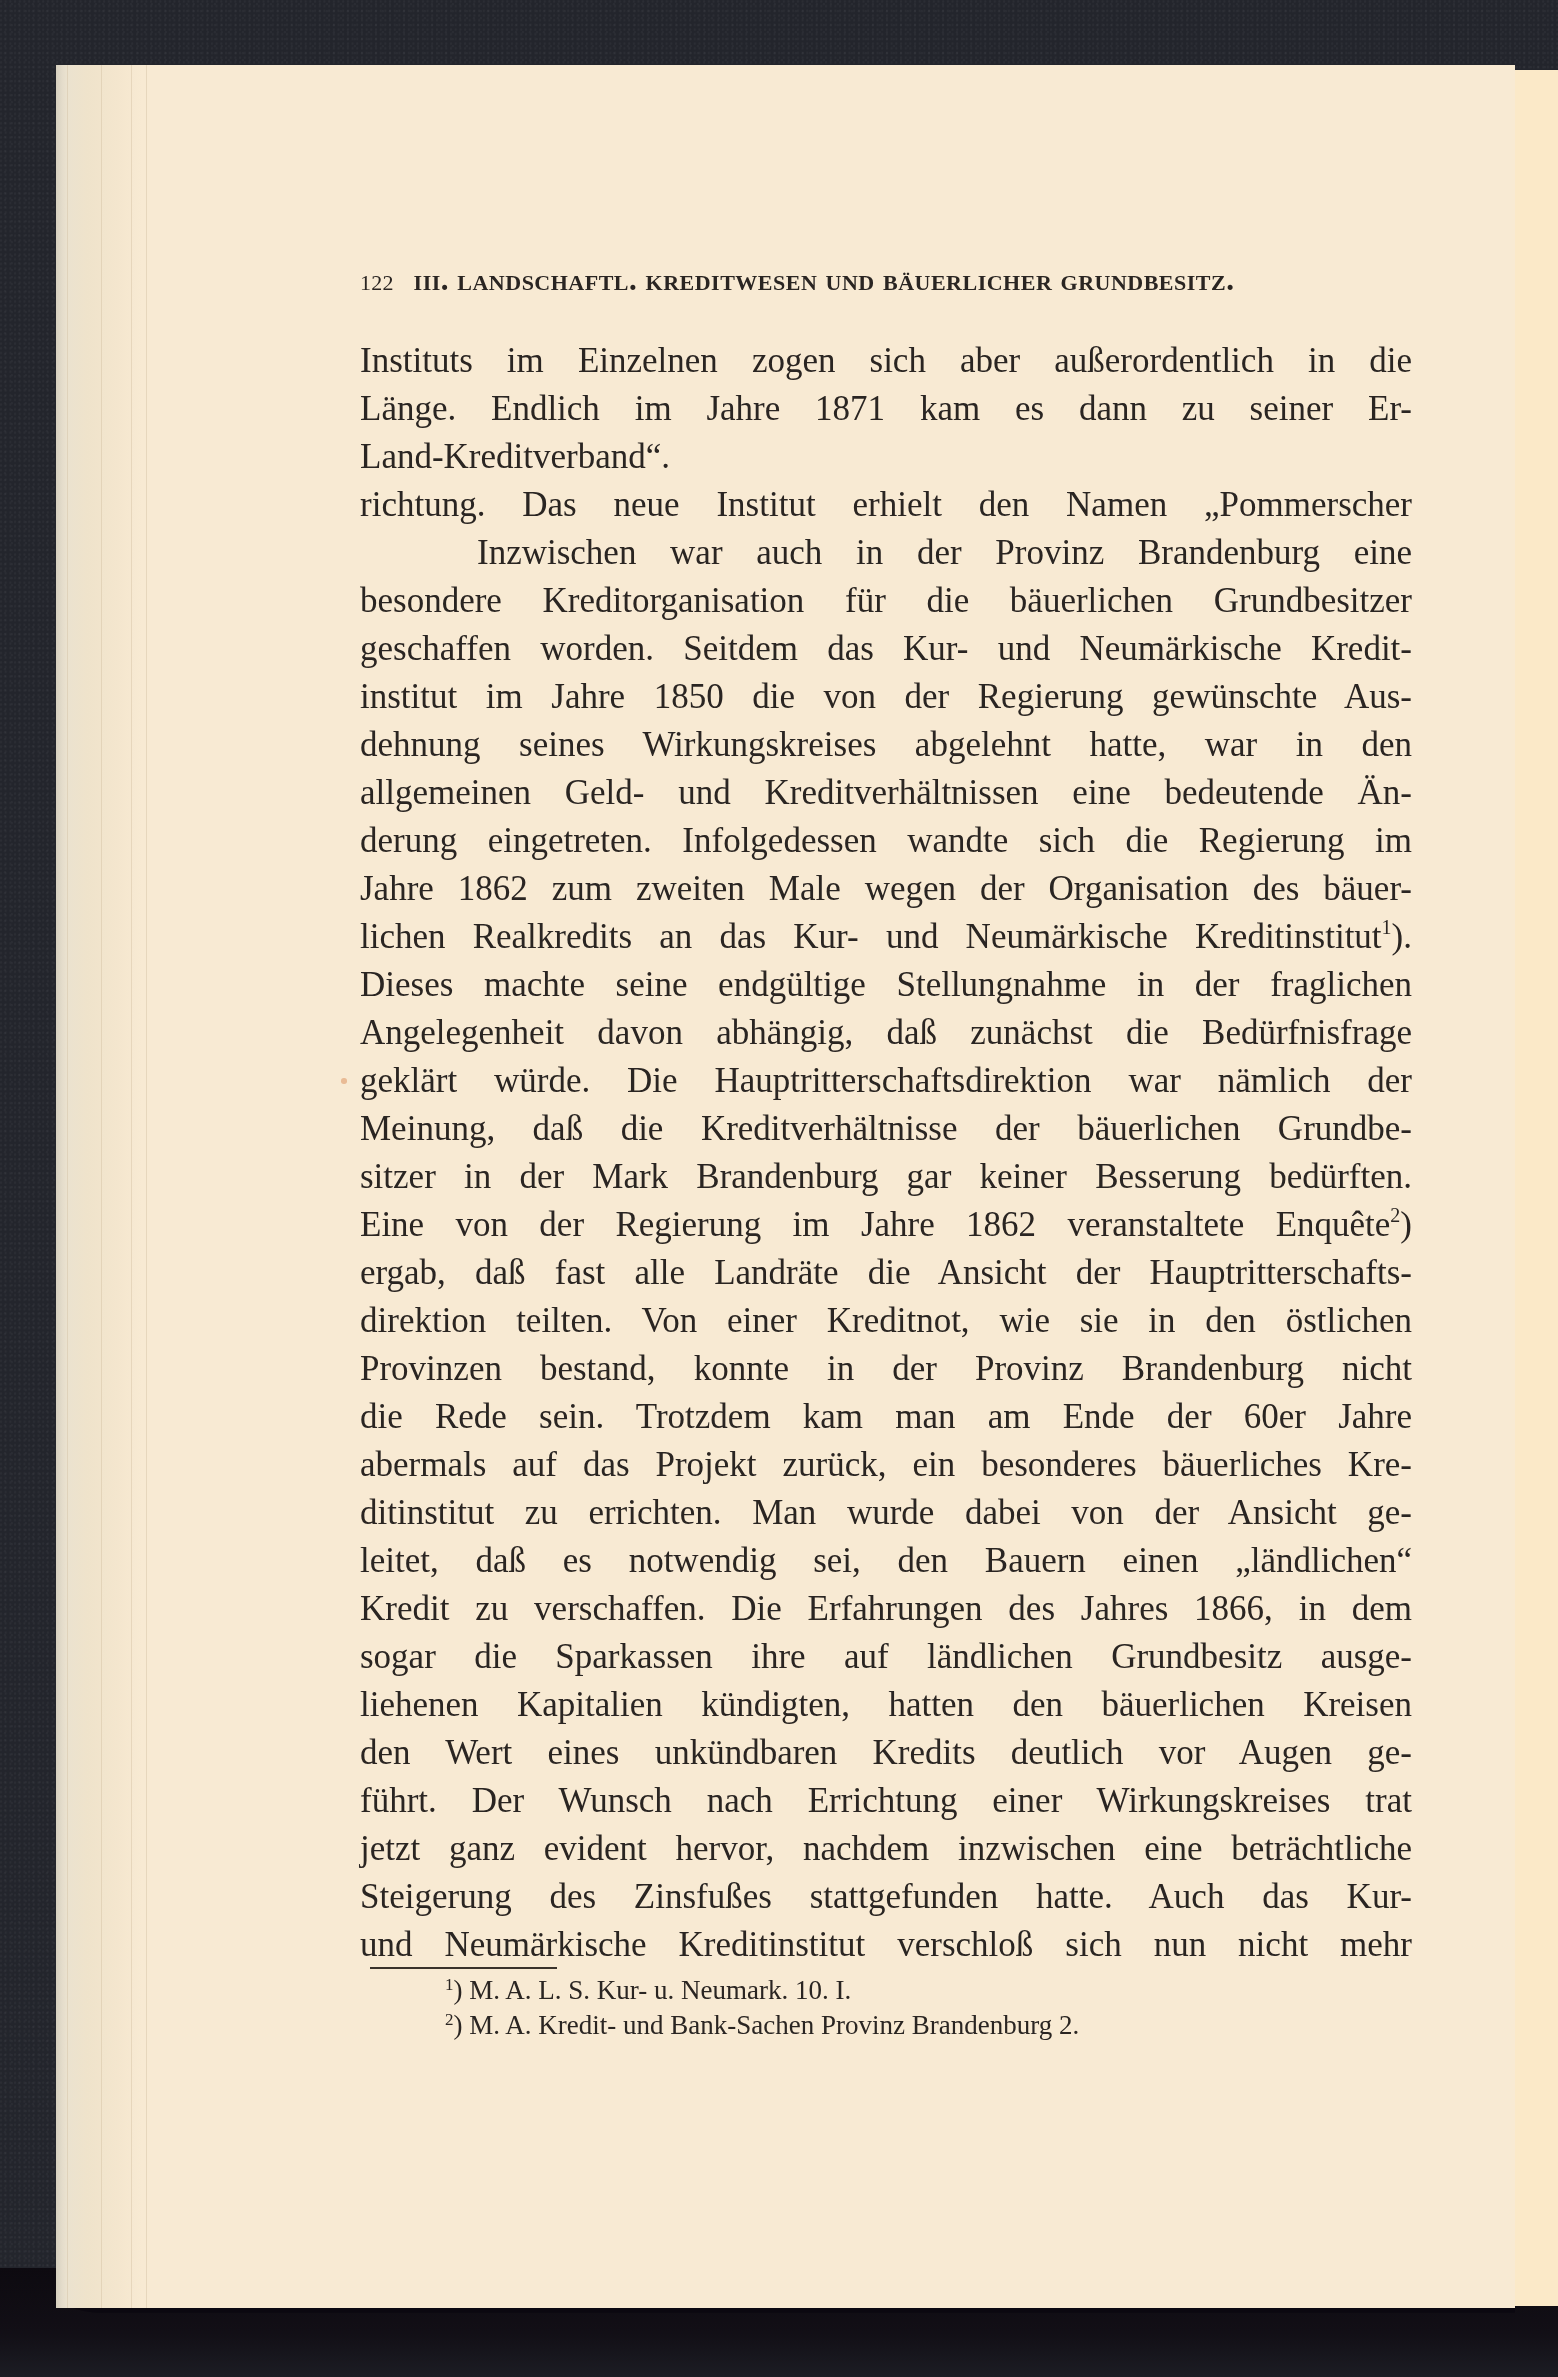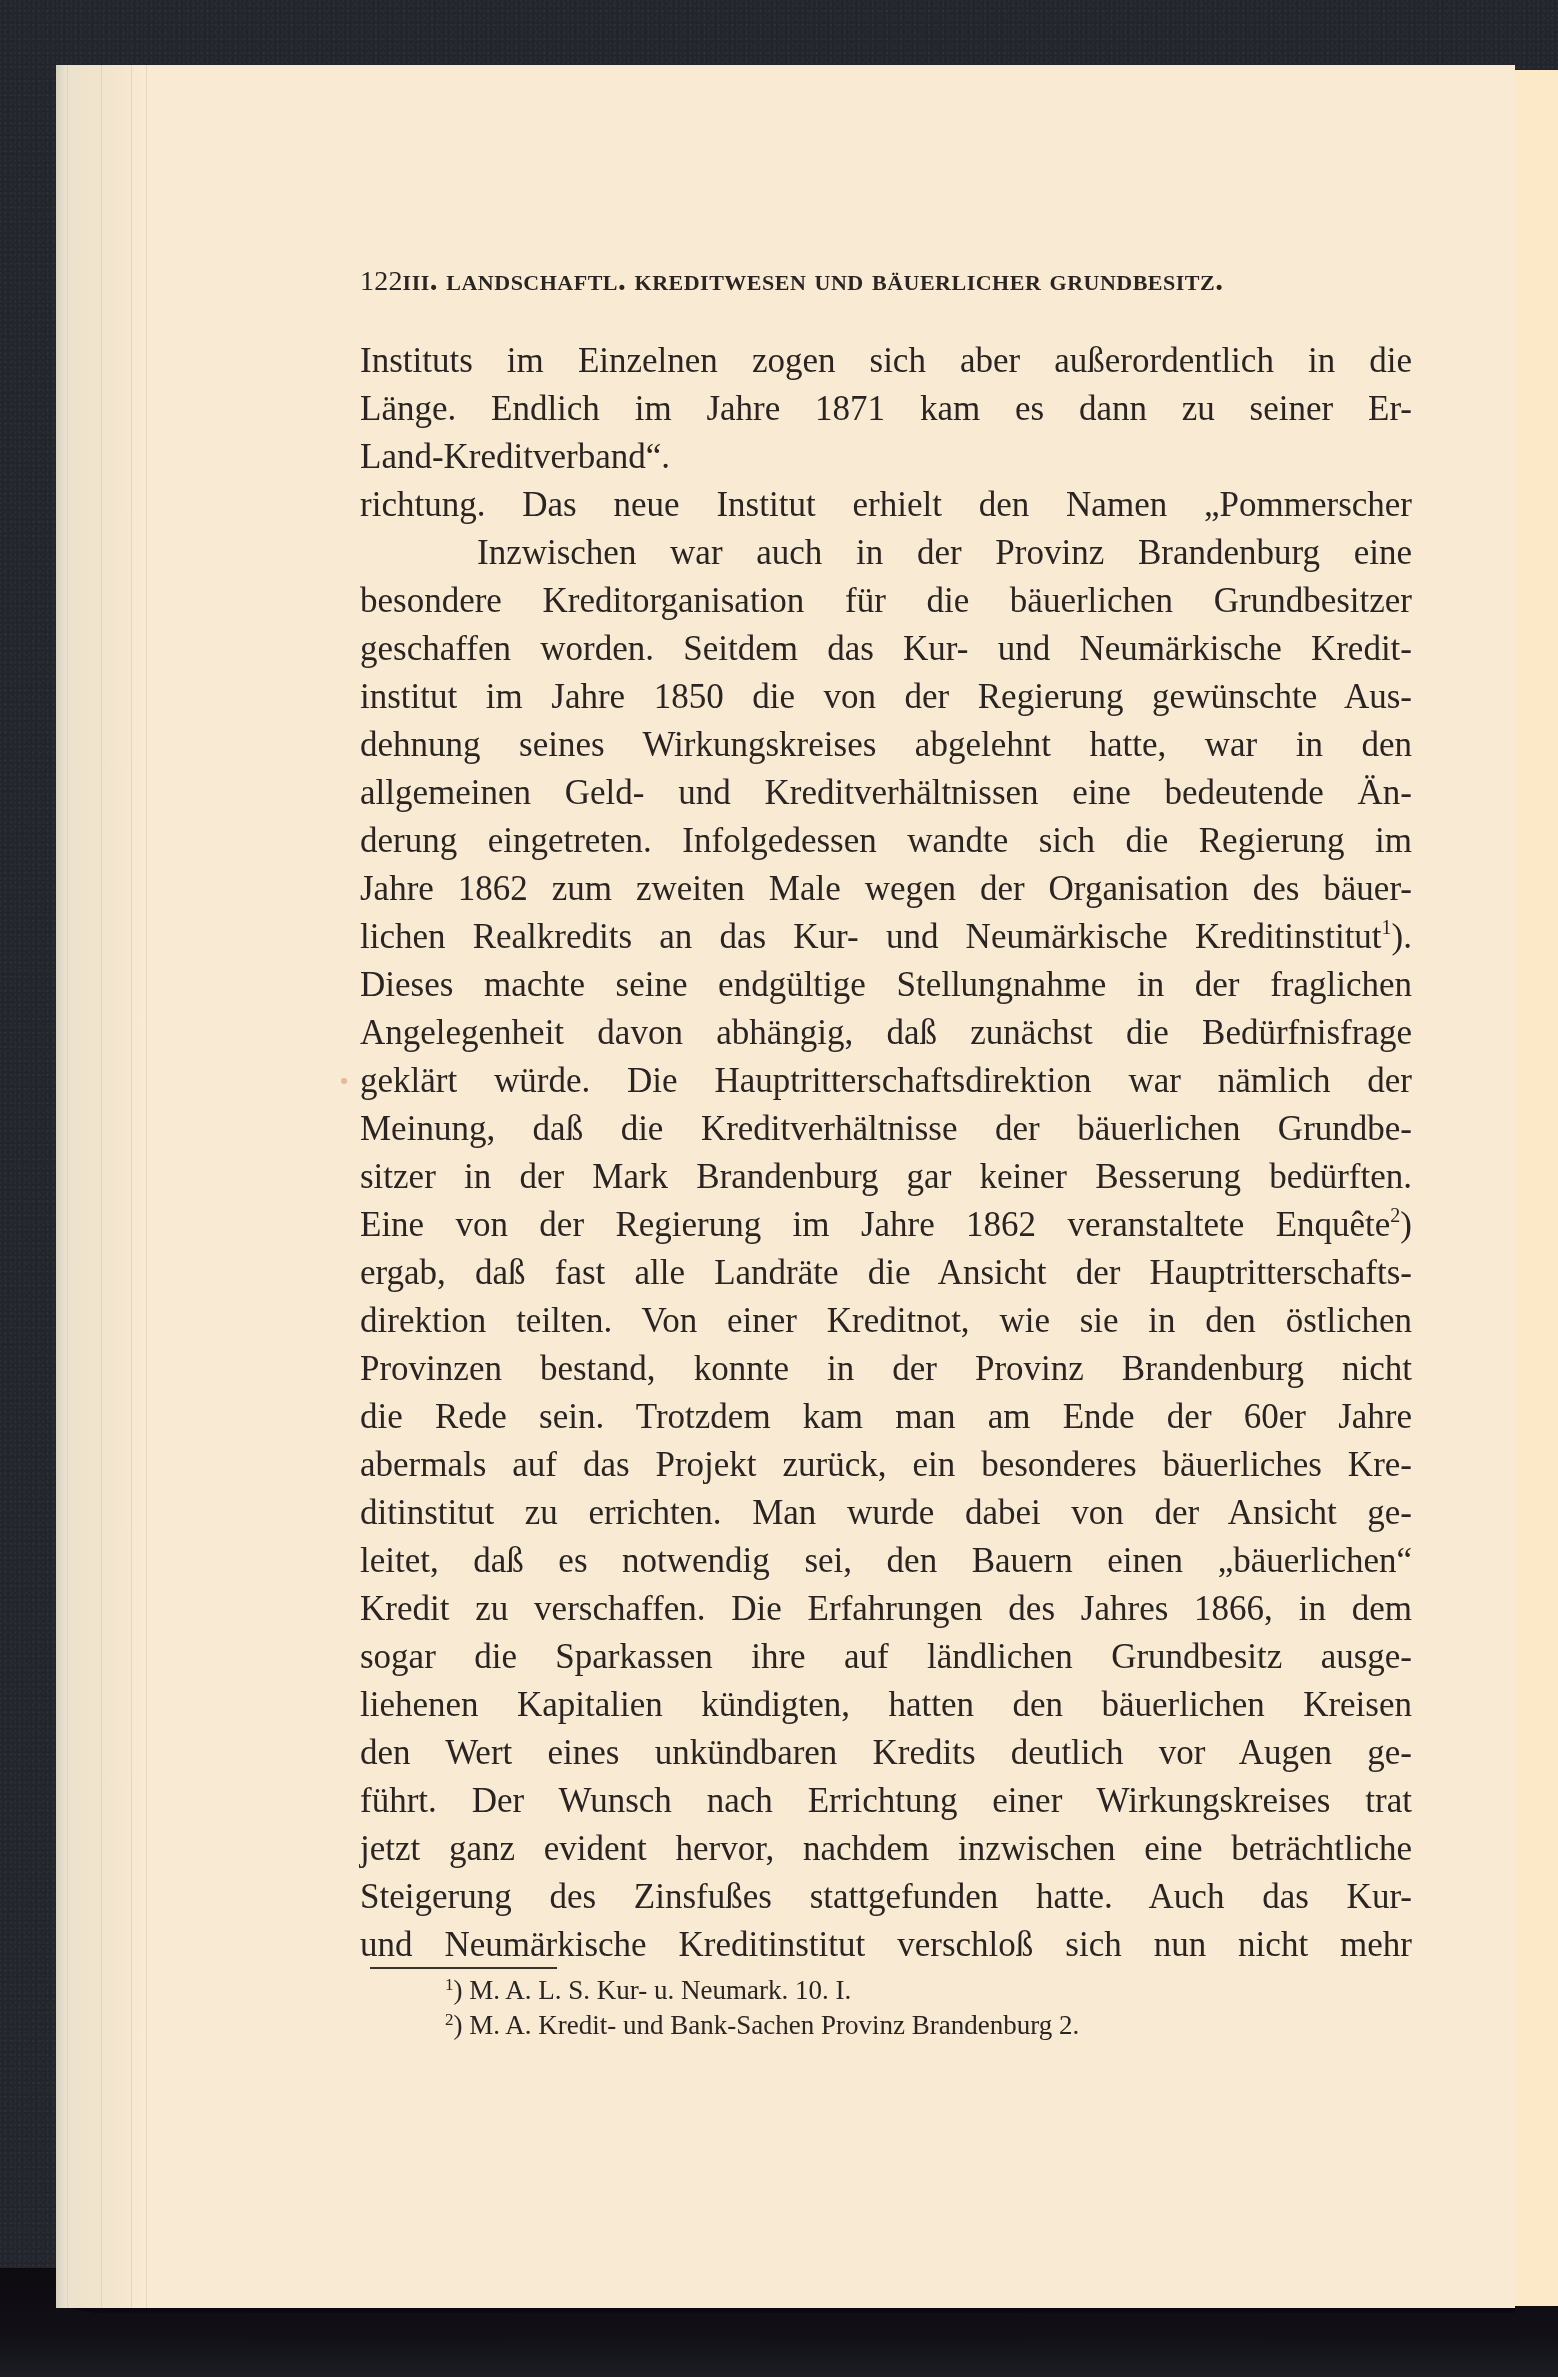--- a/index.html
+++ b/index.html
@@ -32,21 +32,21 @@
     position: absolute; left: 0; top: 0; bottom: 0; width: 86px;
     background: linear-gradient(to right, #d6d0bf 0px, #e4dccb 6.2px, #ebe2cf 11px, #efe3cb 31px, #f4e6ce 62px, rgba(248,234,211,0) 86px);
   }
   .page-gutter-line {
     position: absolute; top: 0; bottom: 0; width: 0.8px; background: rgba(200,180,150,0.35);
   }
   .running-head {
     position: absolute; left: 360px; top: 262px; width: 1060px;
     font-size: 30px; white-space: nowrap; letter-spacing: 0.2px;
   }
-  .running-head .page-number { font-size: 28px; }
+  .running-head .page-number { font-size: 22px; margin-right: 20px; }
   .running-head .head-title {
     font-variant: small-caps; text-transform: lowercase; font-size: 31px;
     letter-spacing: 0.5px;
     font-weight: bold;
   }
   .body-text {
     position: absolute; left: 360px; top: 337px; width: 1052px;
     font-size: 35px; line-height: 48px;
   }
   .line {
@@ -109,21 +109,21 @@
     <span class="line"><span>geklärt würde. Die Hauptritterschaftsdirektion war nämlich der</span></span>
     <span class="line"><span>Meinung, daß die Kreditverhältnisse der bäuerlichen Grundbe-</span></span>
     <span class="line"><span>sitzer in der Mark Brandenburg gar keiner Besserung bedürften.</span></span>
     <span class="line"><span>Eine von der Regierung im Jahre 1862 veranstaltete Enquête</span><sup class="fn">2</sup><span>)</span></span>
     <span class="line"><span>ergab, daß fast alle Landräte die Ansicht der Hauptritterschafts-</span></span>
     <span class="line"><span>direktion teilten. Von einer Kreditnot, wie sie in den östlichen</span></span>
     <span class="line"><span>Provinzen bestand, konnte in der Provinz Brandenburg nicht</span></span>
     <span class="line"><span>die Rede sein. Trotzdem kam man am Ende der 60er Jahre</span></span>
     <span class="line"><span>abermals auf das Projekt zurück, ein besonderes bäuerliches Kre-</span></span>
     <span class="line"><span>ditinstitut zu errichten. Man wurde dabei von der Ansicht ge-</span></span>
-    <span class="line"><span>leitet, daß es notwendig sei, den Bauern einen „bäuerlichen“</span></span>
+    <span class="line"><span>leitet, daß es notwendig sei, den Bauern einen „ländlichen“</span></span>
     <span class="line"><span>Kredit zu verschaffen. Die Erfahrungen des Jahres 1866, in dem</span></span>
     <span class="line"><span>sogar die Sparkassen ihre auf ländlichen Grundbesitz ausge-</span></span>
     <span class="line"><span>liehenen Kapitalien kündigten, hatten den bäuerlichen Kreisen</span></span>
     <span class="line"><span>den Wert eines unkündbaren Kredits deutlich vor Augen ge-</span></span>
     <span class="line"><span>führt. Der Wunsch nach Errichtung einer Wirkungskreises trat</span></span>
     <span class="line"><span>jetzt ganz evident hervor, nachdem inzwischen eine beträchtliche</span></span>
     <span class="line"><span>Steigerung des Zinsfußes stattgefunden hatte. Auch das Kur-</span></span>
     <span class="line"><span>und Neumärkische Kreditinstitut verschloß sich nun nicht mehr</span></span>
   </div>
 

